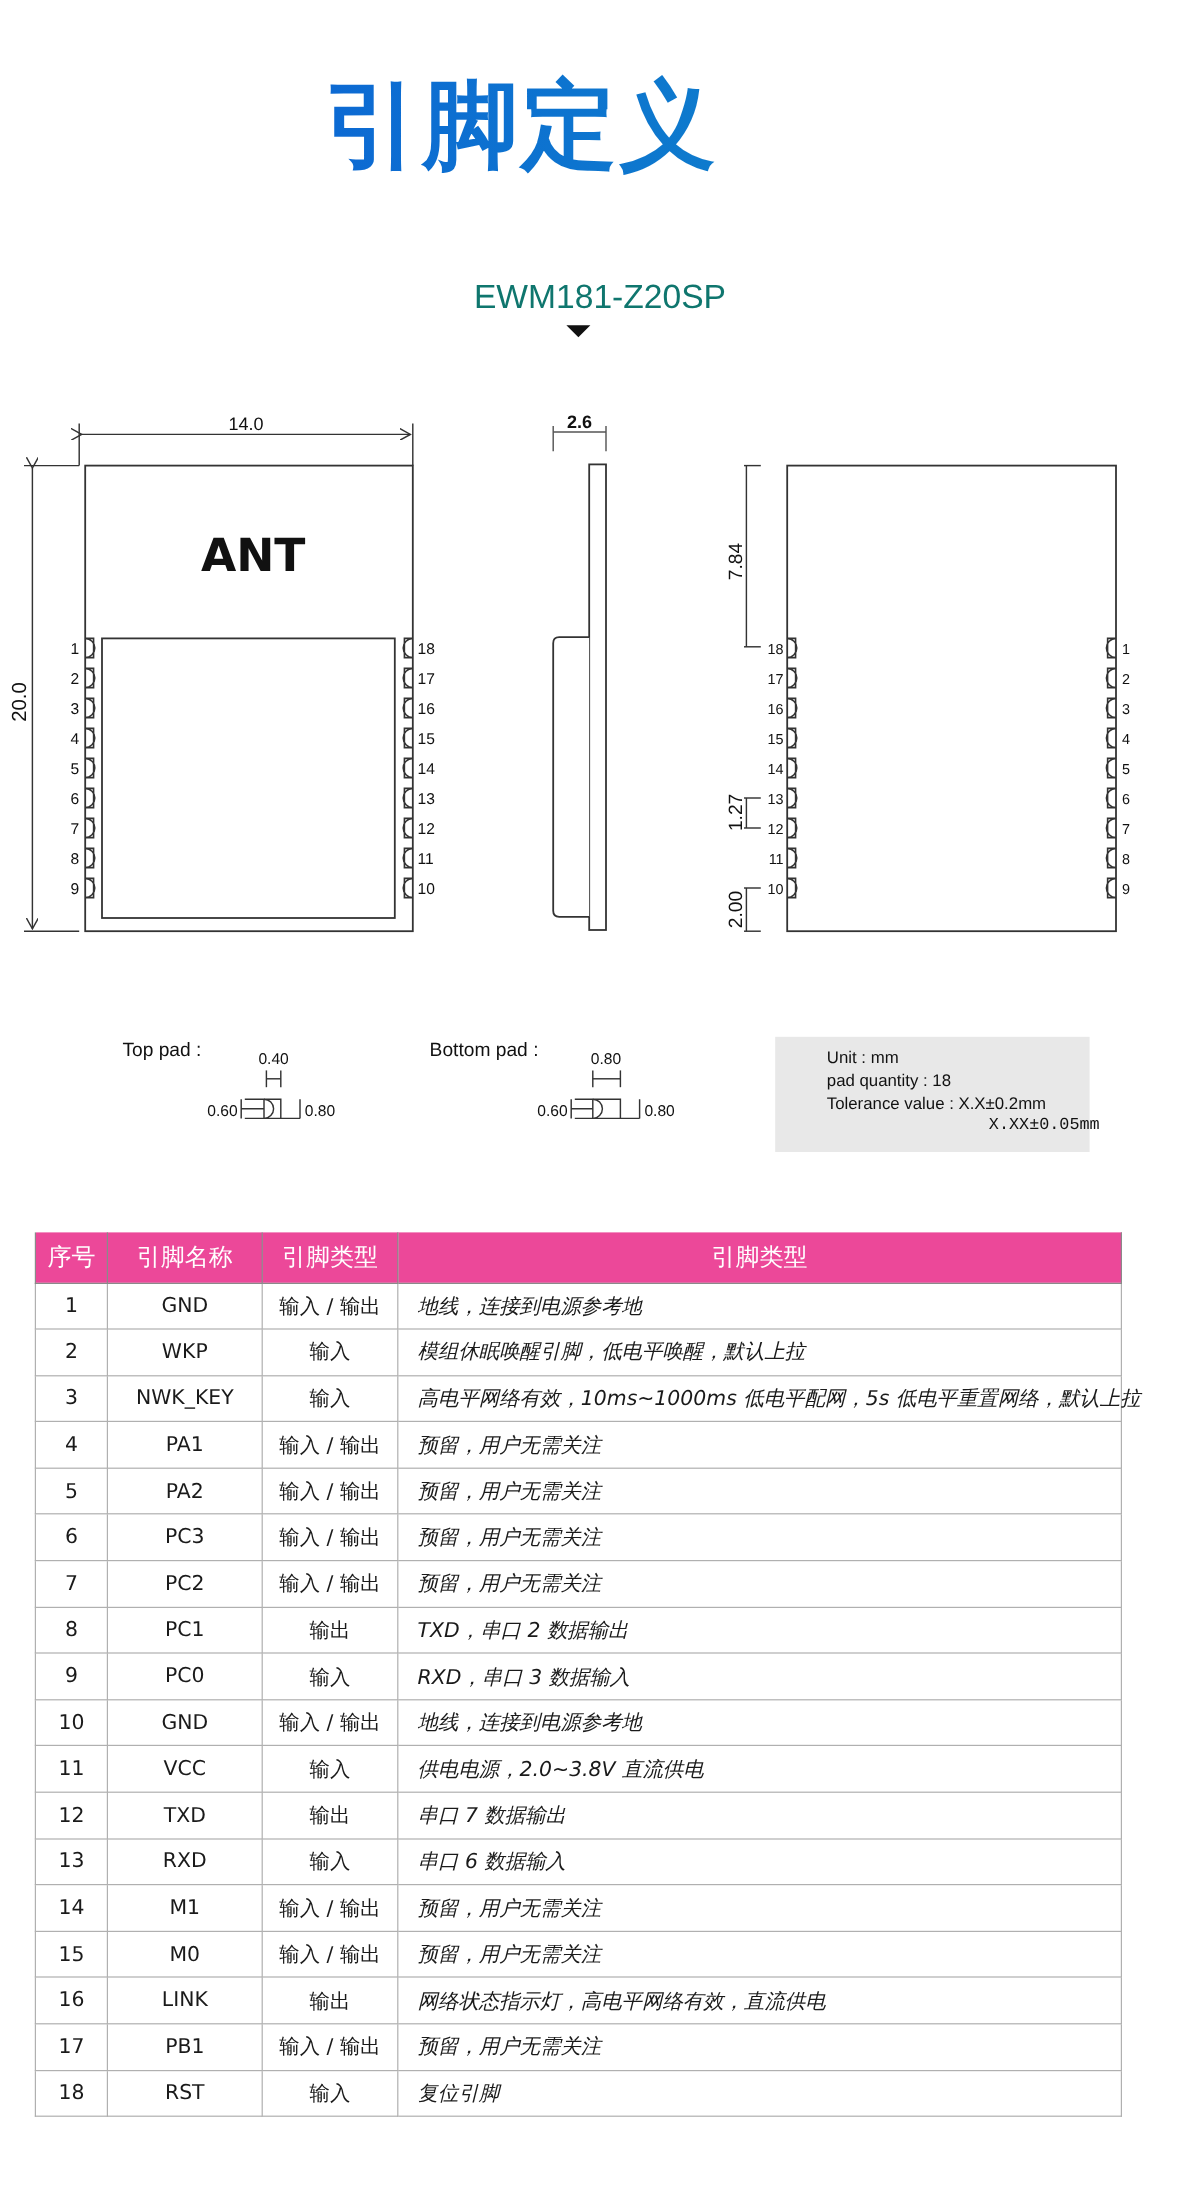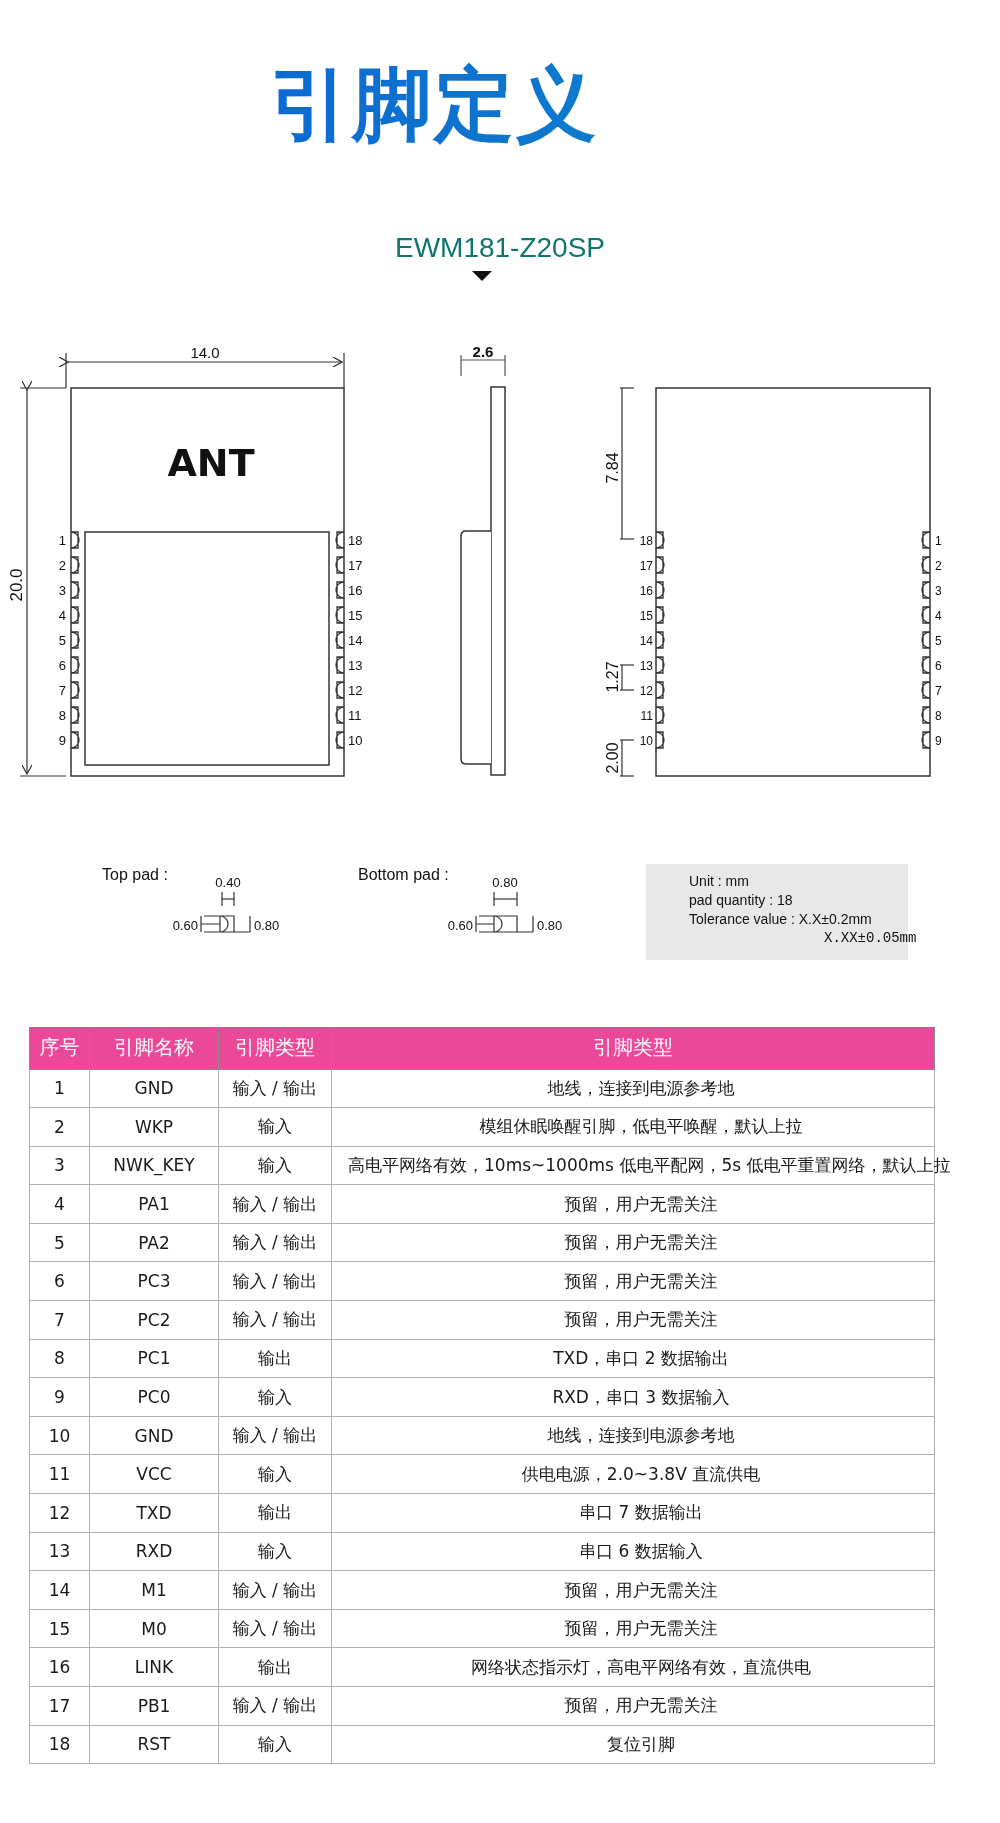--- a/index.html
+++ b/index.html
@@ -39,21 +39,21 @@
     font-family: "DejaVu Sans", sans-serif; font-size: 17px; color: #1a1a1a;
   }
   table.pins th {
     background: #ec4899; color: #ffffff; font-weight: normal; font-size: 20px;
     height: 42px; border: 1px solid #8a8a8a; border-top: none;
     text-align: center;
   }
   table.pins td {
     height: 38.6px; border: 1.5px solid #b0b0b0; text-align: center; white-space: nowrap;
   }
-  table.pins td.desc { text-align: center; padding-left: 16px; }
+  table.pins td.desc { text-align: left; padding-left: 16px; font-style: italic; }
 </style>
 </head>
 <body>
 
 <div class="title">引脚定义</div>
 <div class="model">EWM181-Z20SP</div>
 <div class="model-arrow"></div>
 
 <svg class="diagram" width="1000" height="660" viewBox="0 320 1000 660" xmlns="http://www.w3.org/2000/svg">
   <defs>

